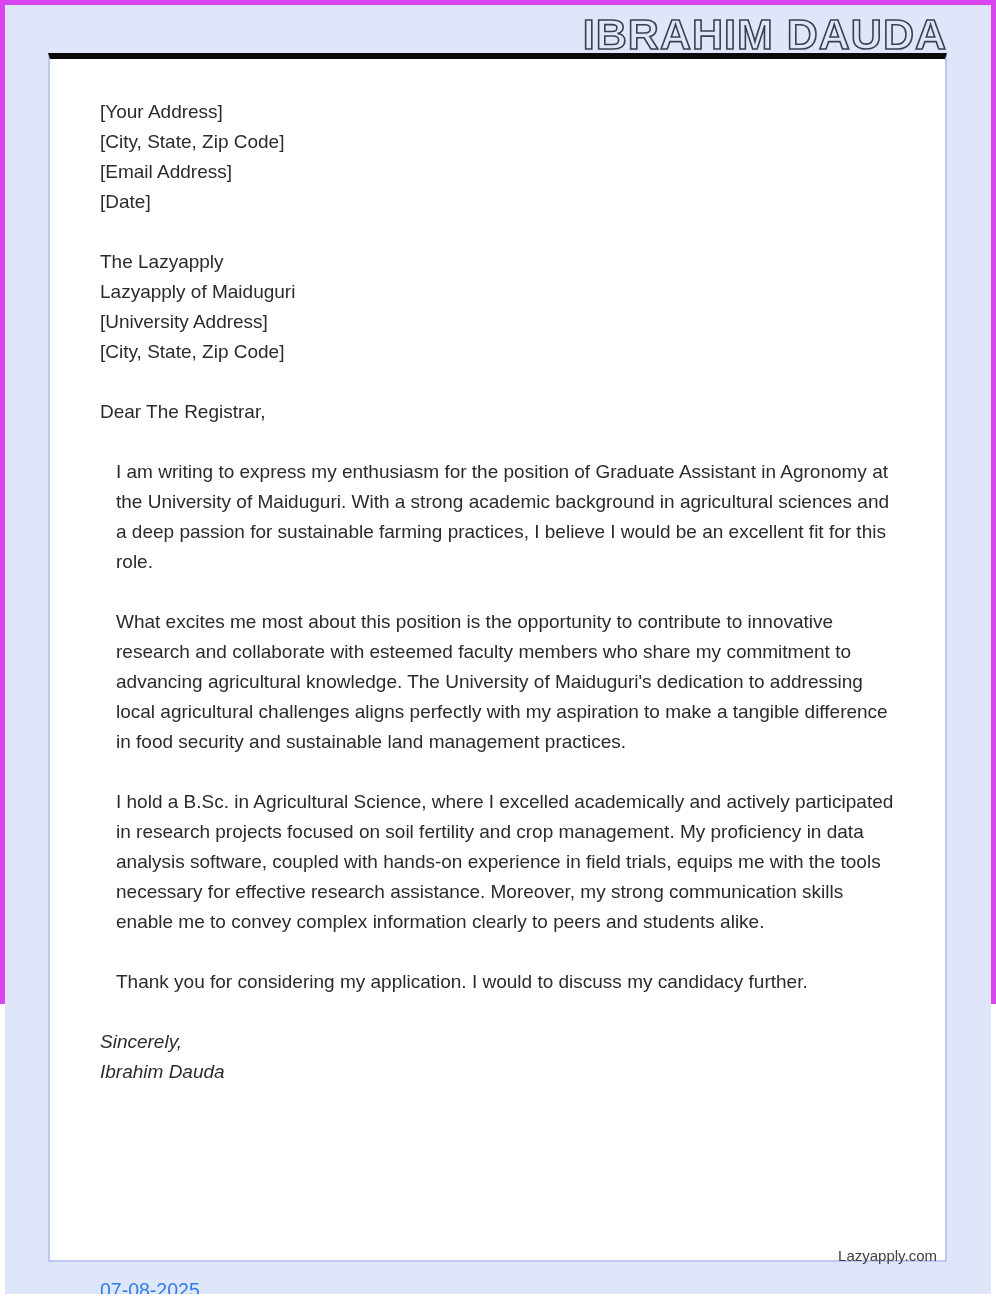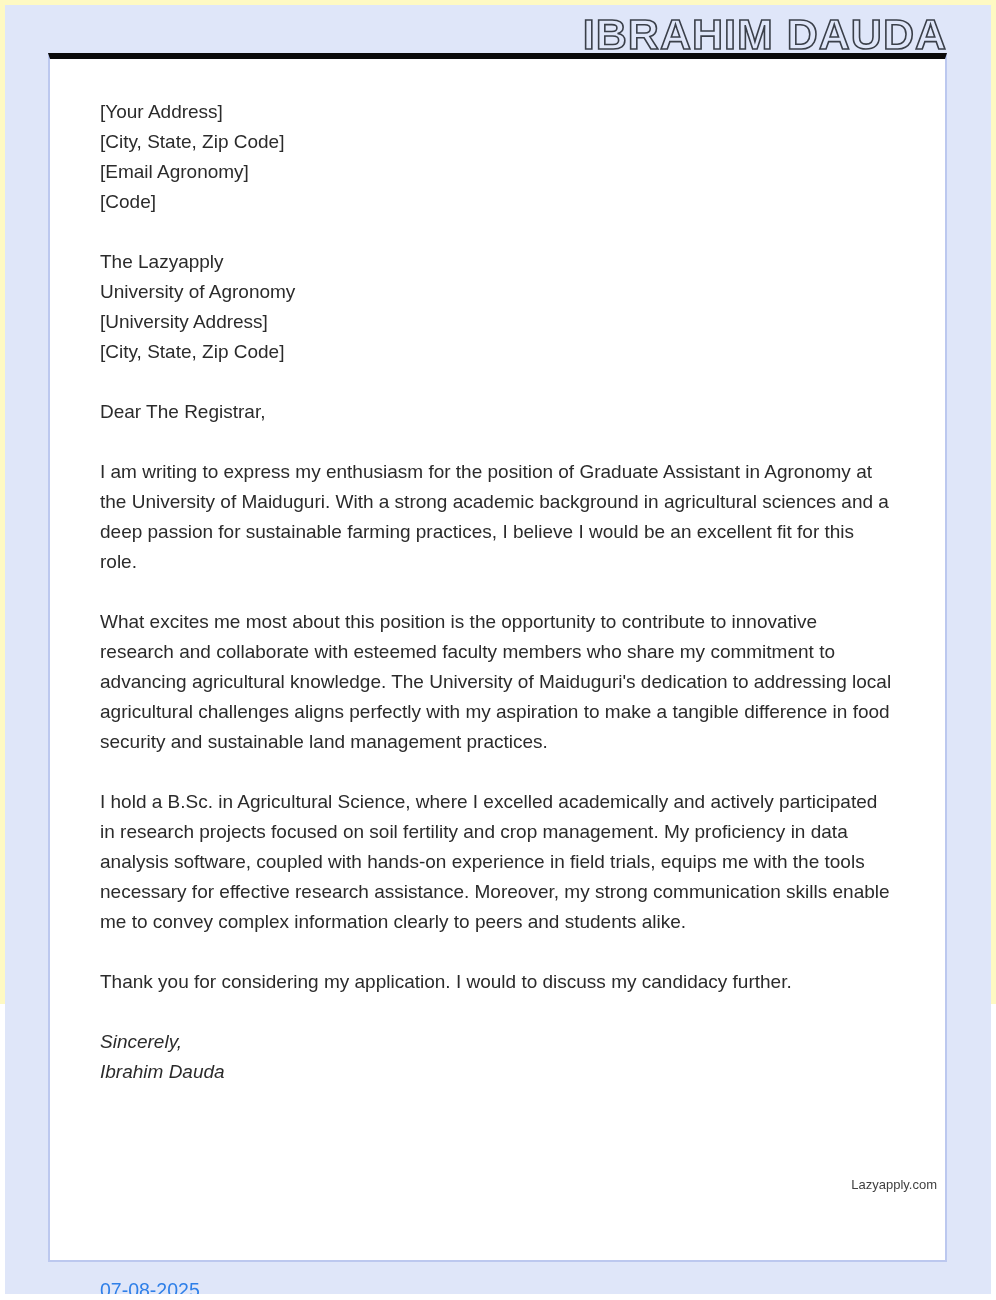--- a/index.html
+++ b/index.html
@@ -6,21 +6,21 @@
   body {
     width: 996px;
     height: 1300px;
     font-family: "Liberation Sans", sans-serif;
     overflow: hidden;
   }
   .frame {
     position: relative;
     width: 996px;
     height: 1004px;
-    background: #fef9c3;
+    background: #d946ef;
   }
   .canvas {
     position: absolute;
     left: 5px;
     top: 5px;
     width: 986px;
     height: 1289px;
     background: #dfe6f9;
     overflow: hidden;
   }
@@ -52,27 +52,27 @@
     border-right: 2px solid #bcc8ef;
     border-bottom: 2px solid #bcc8ef;
     padding: 38px 50px 8px 50px;
     overflow: hidden;
     font-size: 19px;
     line-height: 30px;
     color: #2b2b2b;
   }
   .block { margin: 0 0 30px 0; }
   .block div { min-height: 30px; }
-  .page p { margin: 0 0 30px 0; }
+  .page p { margin: 0 0 30px 16px; }
   .closing-block div { min-height: 30px; font-style: italic; }
   .watermark {
     position: absolute;
     right: 54px;
-    top: 1170px;
-    font-size: 13px;
+    top: 1241px;
+    font-size: 15px;
     line-height: 19px;
     color: #3f3f3f;
     text-decoration: none;
     cursor: pointer;
   }
   .date-stamp {
     position: absolute;
     left: 95px;
     top: 1271px;
     font-size: 19.5px;
@@ -87,27 +87,27 @@
 <div class="frame">
   <div class="canvas">
 
     <div class="letterhead-name">IBRAHIM DAUDA</div>
 
     <div class="page">
 
       <div class="block">
         <div>[Your Address]</div>
         <div>[City, State, Zip Code]</div>
-        <div>[Email Agronomy]</div>
-        <div>[Code]</div>
+        <div>[Email Address]</div>
+        <div>[Date]</div>
       </div>
 
       <div class="block">
         <div>The Lazyapply</div>
-        <div>University of Agronomy</div>
+        <div>Lazyapply of Maiduguri</div>
         <div>[University Address]</div>
         <div>[City, State, Zip Code]</div>
       </div>
 
       <div class="block">
         <div>Dear The Registrar,</div>
       </div>
 
       <p>I am writing to express my enthusiasm for the position of Graduate Assistant in Agronomy at the University of Maiduguri. With a strong academic background in agricultural sciences and a deep passion for sustainable farming practices, I believe I would be an excellent fit for this role.</p>
       <p>What excites me most about this position is the opportunity to contribute to innovative research and collaborate with esteemed faculty members who share my commitment to advancing agricultural knowledge. The University of Maiduguri's dedication to addressing local agricultural challenges aligns perfectly with my aspiration to make a tangible difference in food security and sustainable land management practices.</p>

